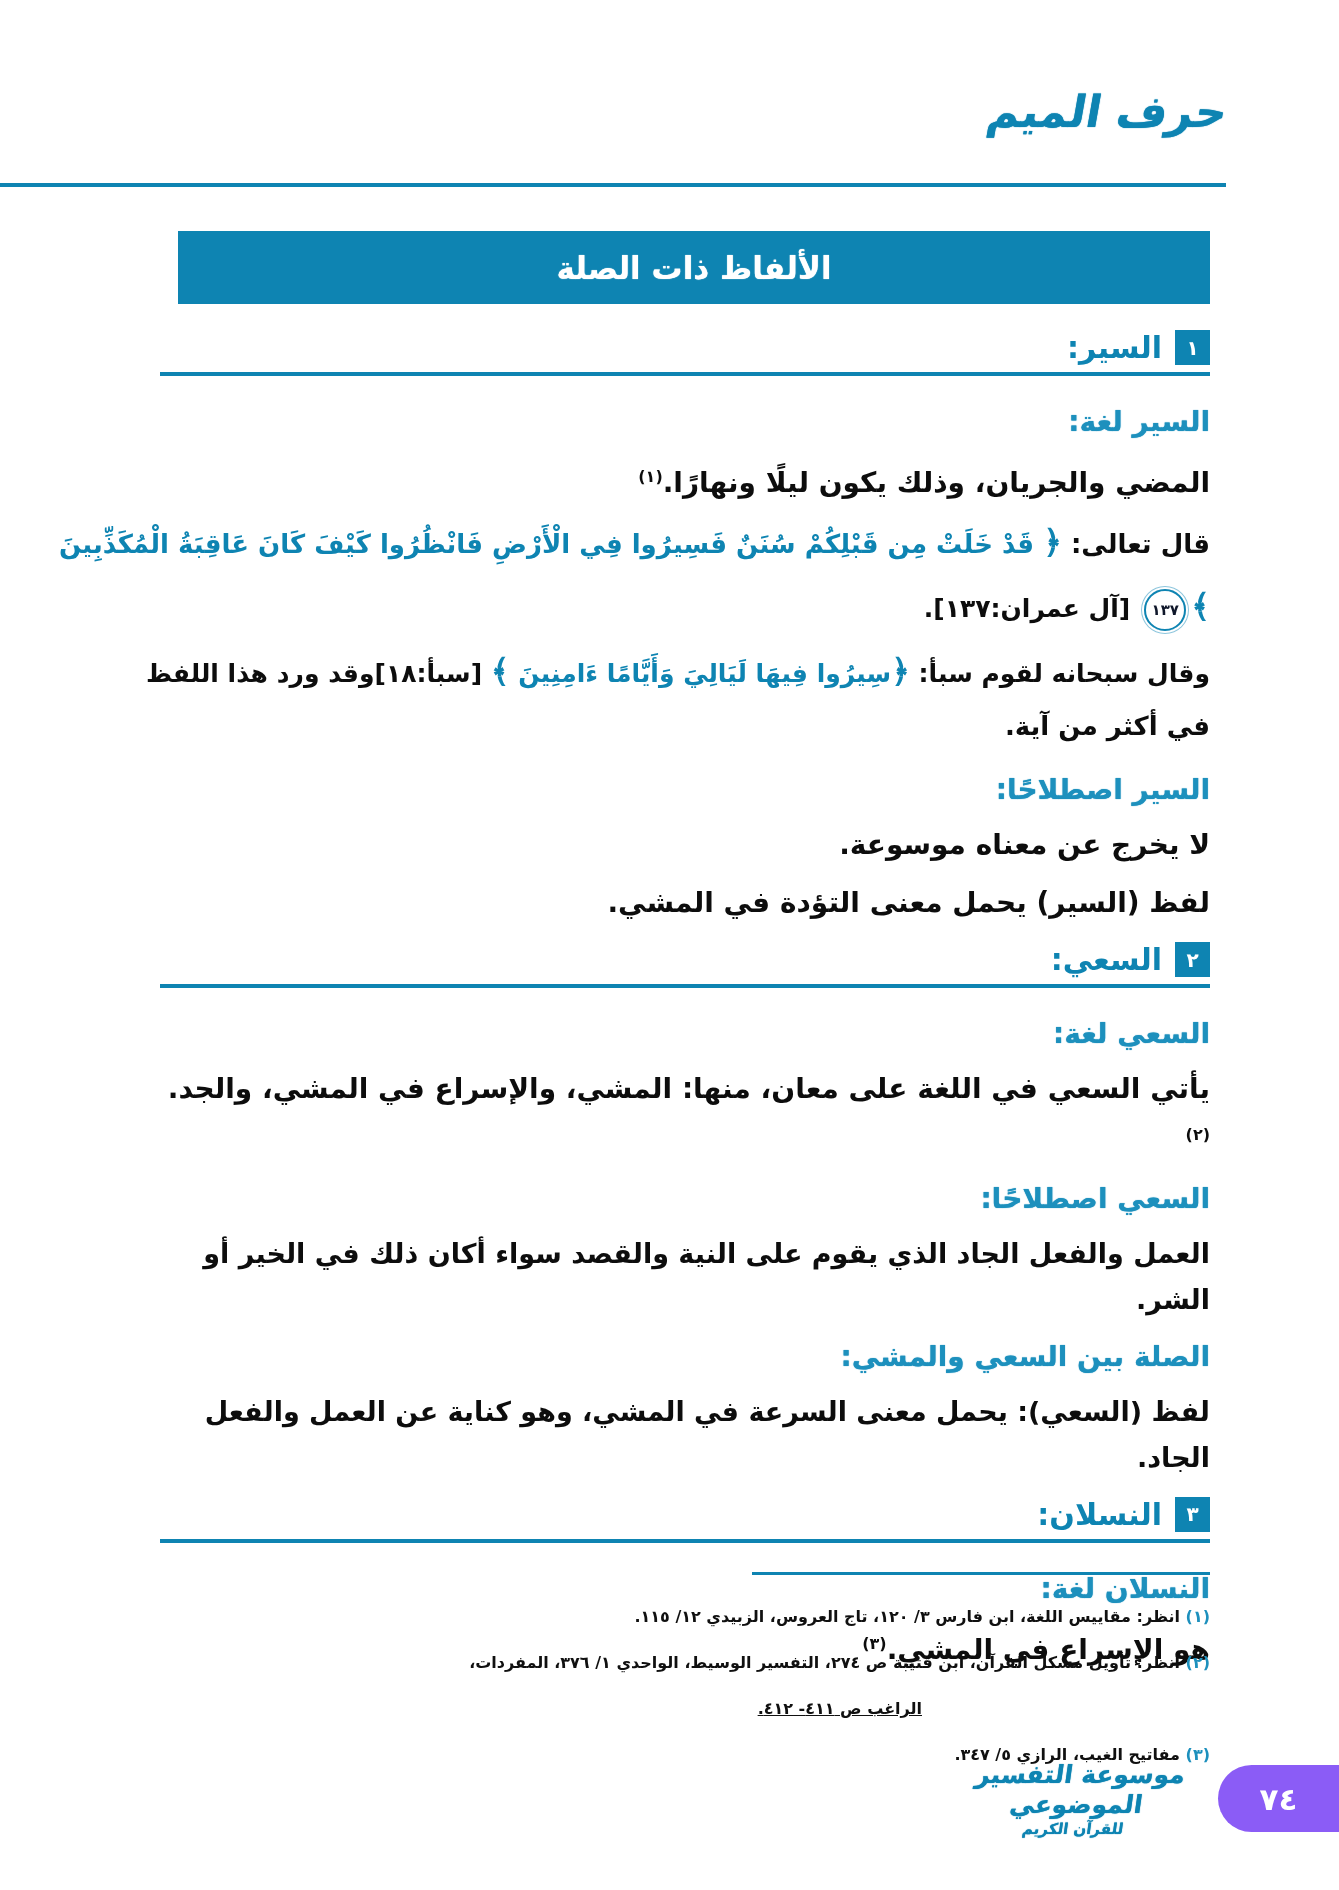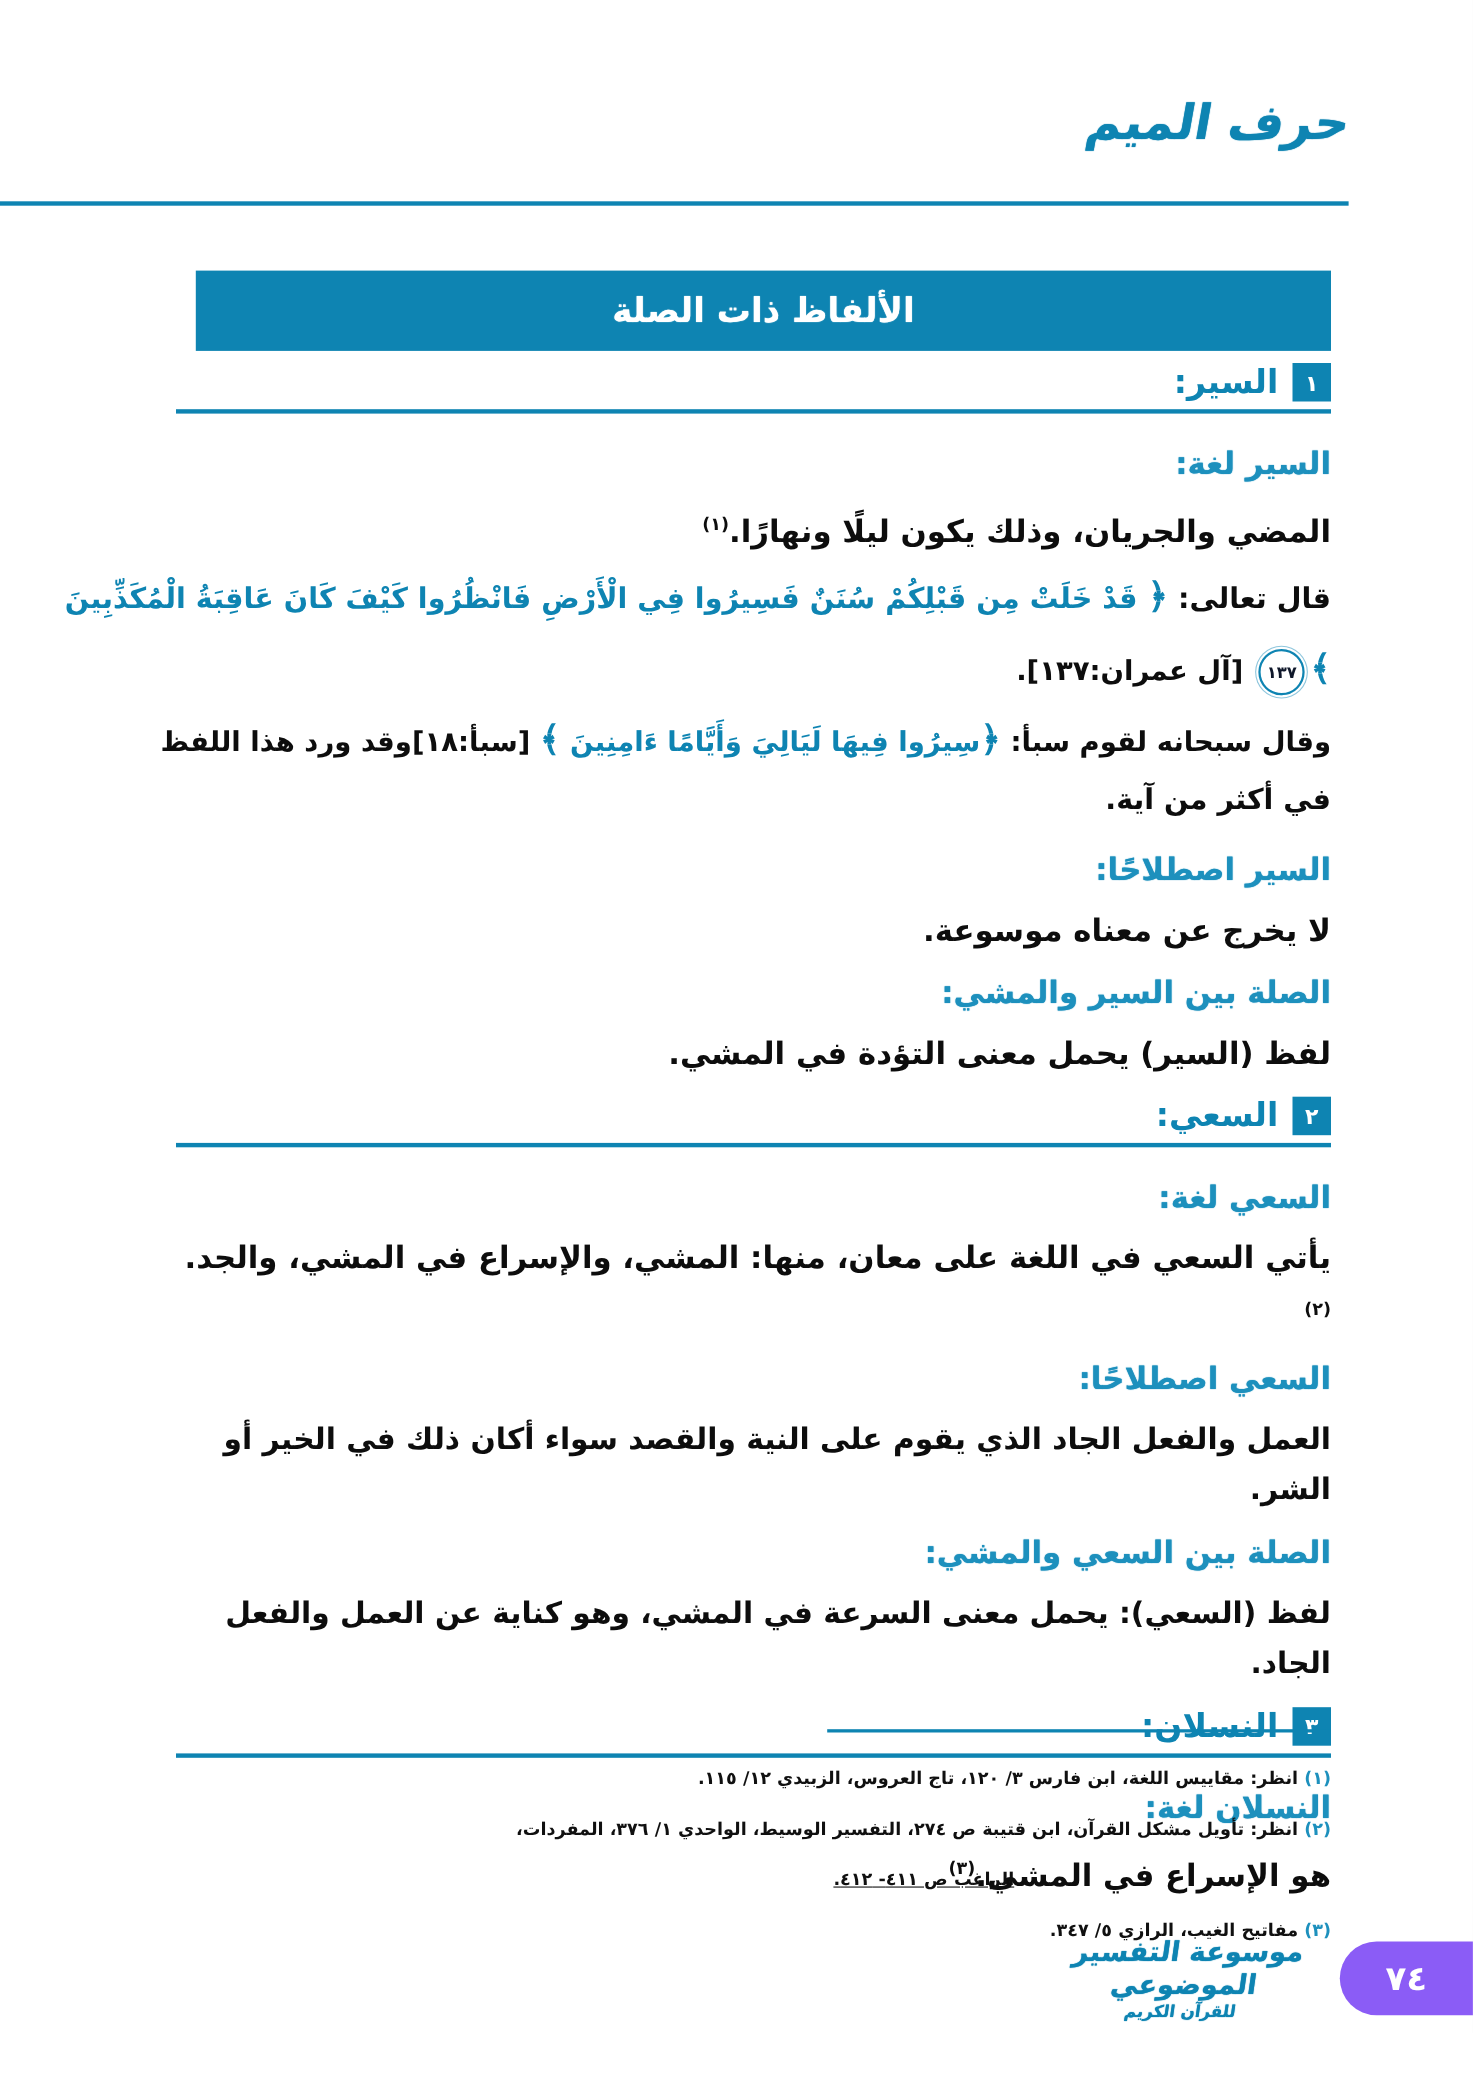--- a/index.html
+++ b/index.html
@@ -11,21 +11,21 @@
   
   .callig{
     position:absolute;top:86px;right:112px;
     color:#0e84b2;font-size:44px;font-weight:bold;
     transform:skewX(-10deg);letter-spacing:-2px;
     text-shadow:0 0 1px #0e84b2;
   }
   .top-rule{position:absolute;top:183px;left:0;width:1226px;height:4px;background:#0e84b2;}
   
   .banner{
-    position:absolute;top:246px;right:129px;width:1032px;height:73px;
+    position:absolute;top:231px;right:129px;width:1032px;height:73px;
     background:#0e84b2;color:#ffffff;display:flex;align-items:center;justify-content:center;
     font-size:31px;font-weight:bold;text-shadow:0 0 1px #fff;
   }
   
   .content{position:absolute;top:330px;right:129px;width:1050px;text-align:right;}
   .sec-head{display:flex;align-items:center;gap:13px;}
   .sec-head.gap{margin-top:16px;}
   .sec-num{
     flex:0 0 auto;width:35px;height:35px;background:#0e84b2;color:#fff;
     display:flex;align-items:center;justify-content:center;
@@ -112,21 +112,20 @@
       <span class="intro">وقال سبحانه لقوم سبأ: </span><span class="bracket">﴿</span><span class="quran">سِيرُوا فِيهَا لَيَالِيَ وَأَيَّامًا ءَامِنِينَ</span>
       <span class="bracket">﴾</span>
       <span class="cite">[سبأ:١٨]</span><span class="intro">وقد ورد هذا اللفظ</span>
     </div>
     <div class="qline intro" style="margin-top:0">
       <span>في أكثر من آية.</span>
     </div>
 
     <div class="lbl" style="margin-top:18px">السير اصطلاحًا:</div>
     <div class="body-line">لا يخرج عن معناه موسوعة.</div>
-    <div class="lbl" style="margin-top:14px">الصلة بين السير والمشي:</div>
     <div class="body-line">لفظ (السير) يحمل معنى التؤدة في المشي.</div>
 
     <div class="sec-head gap">
       <span class="sec-num">
           <span>٢</span>
         </span>
       <span class="sec-title">السعي:</span>
     </div>
     <div class="rule"></div>
 

